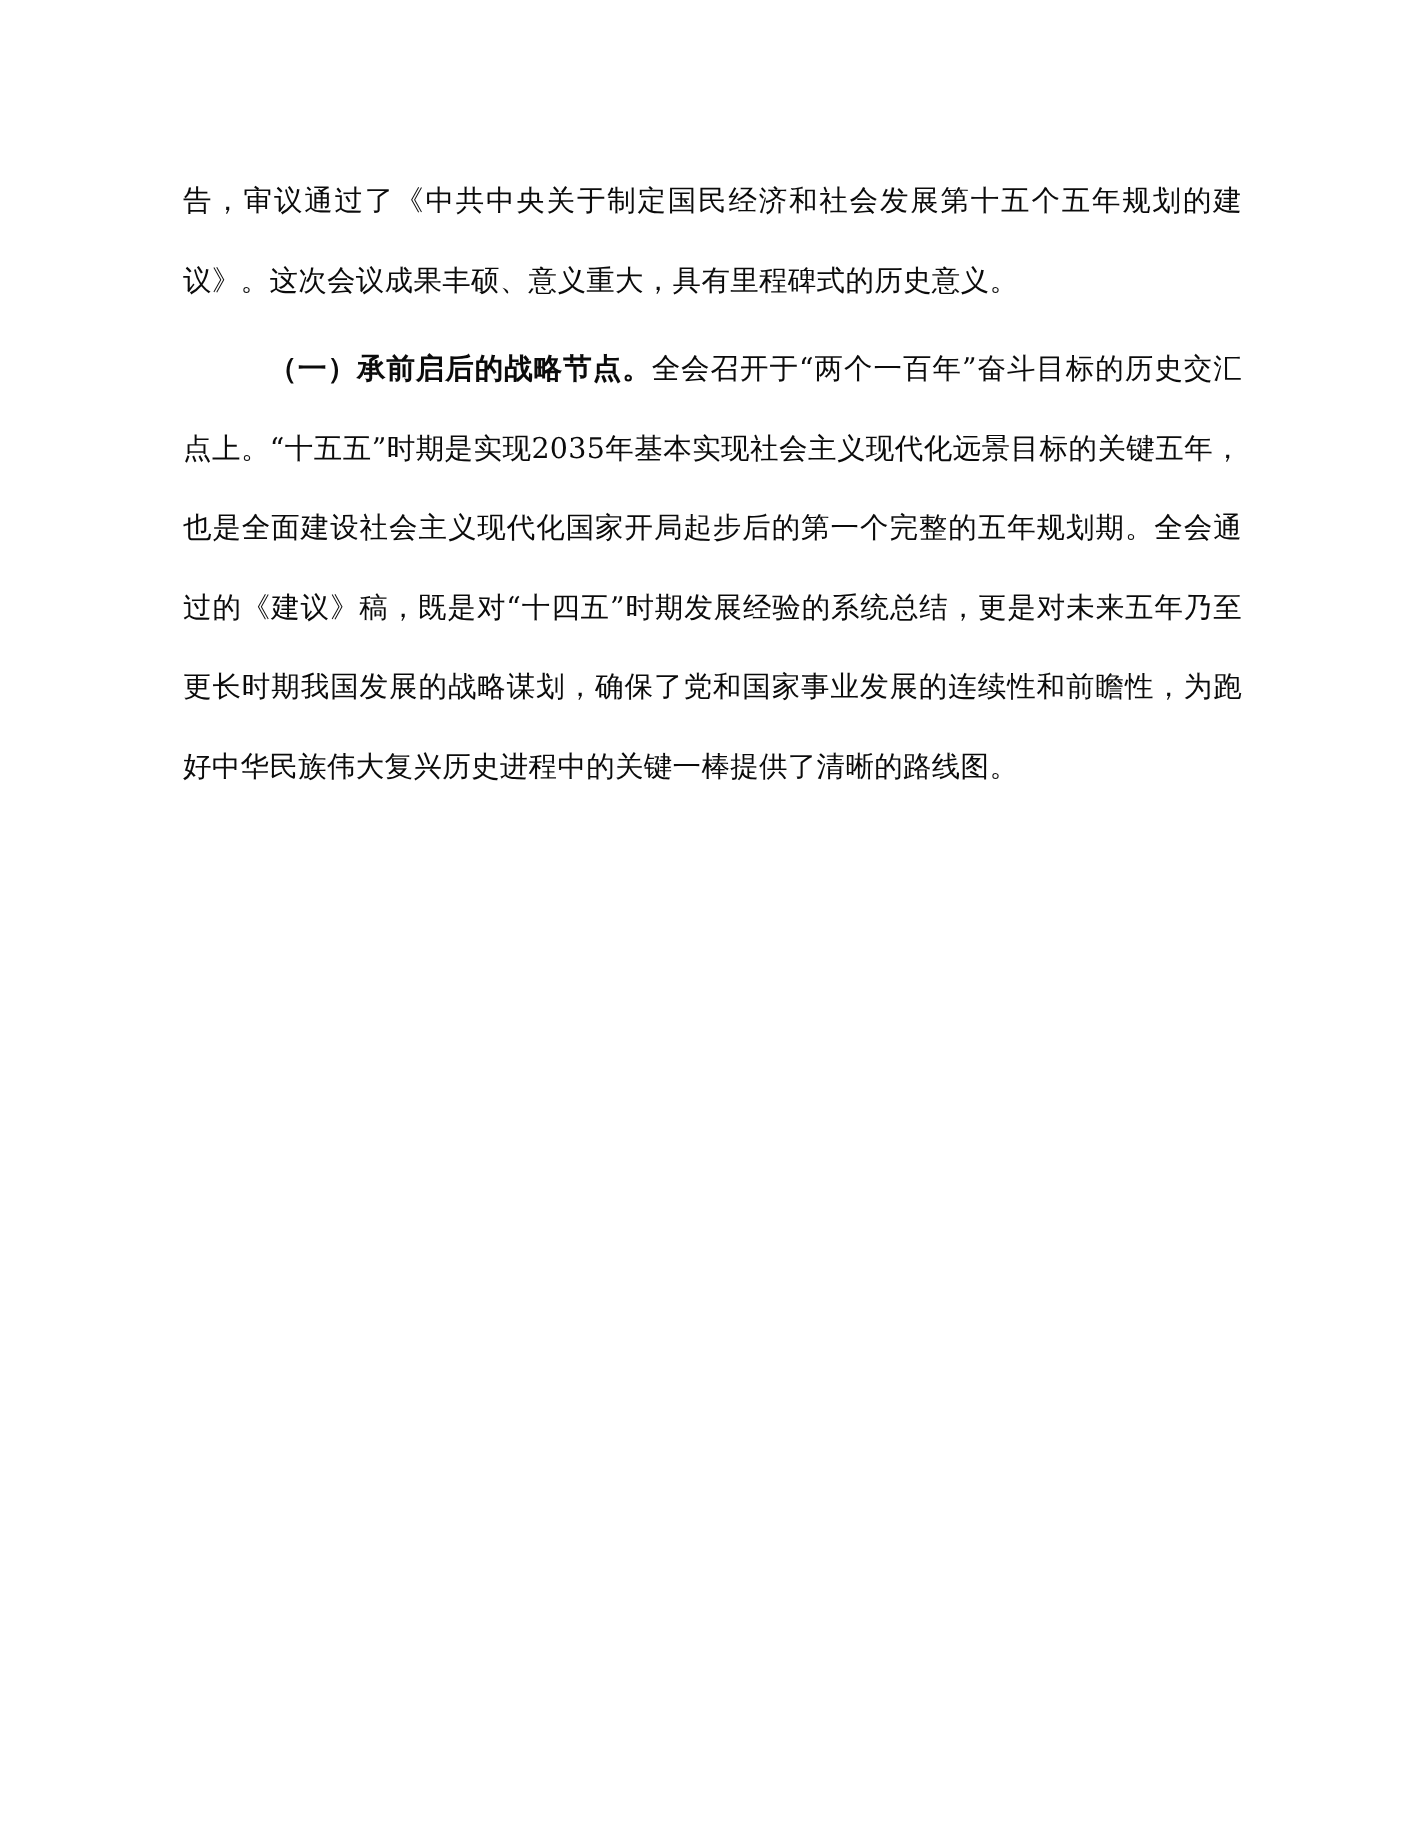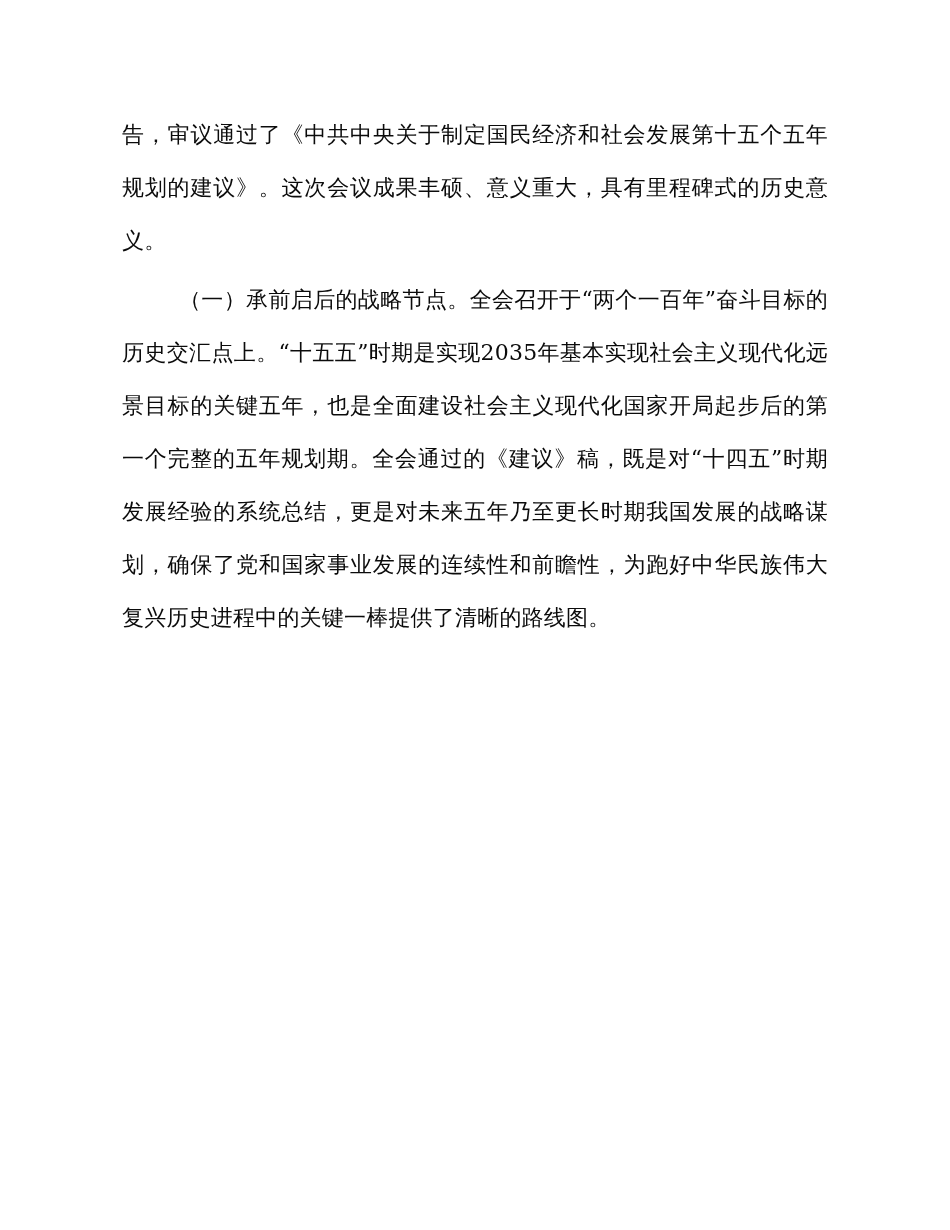--- a/index.html
+++ b/index.html
@@ -20,36 +20,36 @@
     height: 1230px;
     box-sizing: border-box;
     padding: 108px 122px 0 122px;
     background: #ffffff;
   }
   .doc-body {
     width: 706px;
   }
   .para {
     margin: 0 0 6px 0;
-    font-size: 22px;
+    font-size: 19px;
     line-height: 53px;
     text-align: justify;
     text-justify: inter-ideograph;
     letter-spacing: 0.2px;
     font-family: "DejaVu Serif", "Liberation Serif", serif;
     color: #0b0b0b;
   }
   .para.indent {
     text-indent: 57px;
   }
   .para.continued {
     text-indent: 0;
   }
   .para b {
-    font-weight: 400;
+    font-weight: 700;
   }
 </style>
 </head>
 <body>
 
 <div class="page">
   <div class="doc-body">
 
     <p class="para continued">
       <span>告，审议通过了《中共中央关于制定国民经济和社会发展第十五个五年规划的建议》。这次会议成果丰硕、意义重大，具有里程碑式的历史意义。</span>

